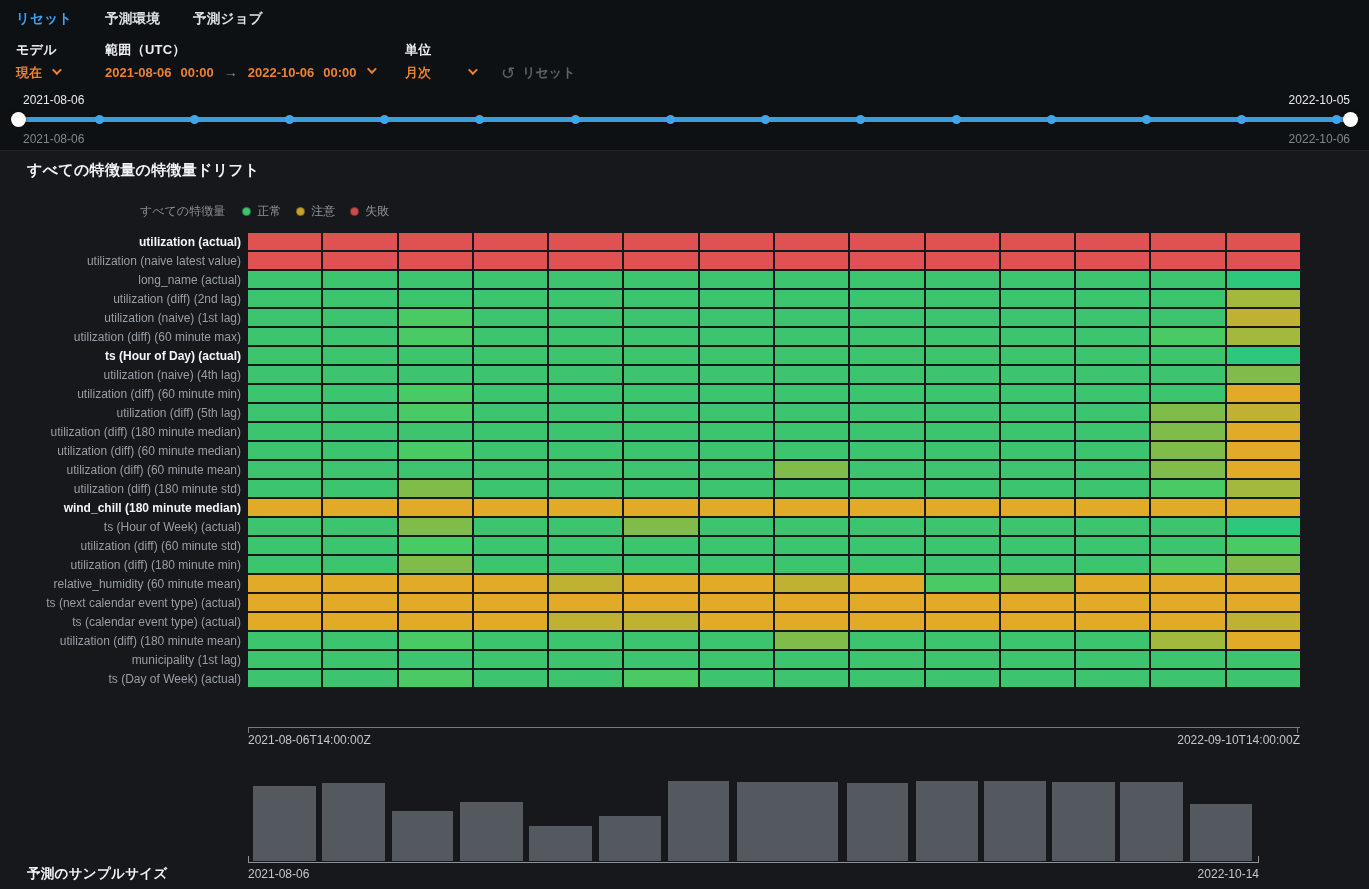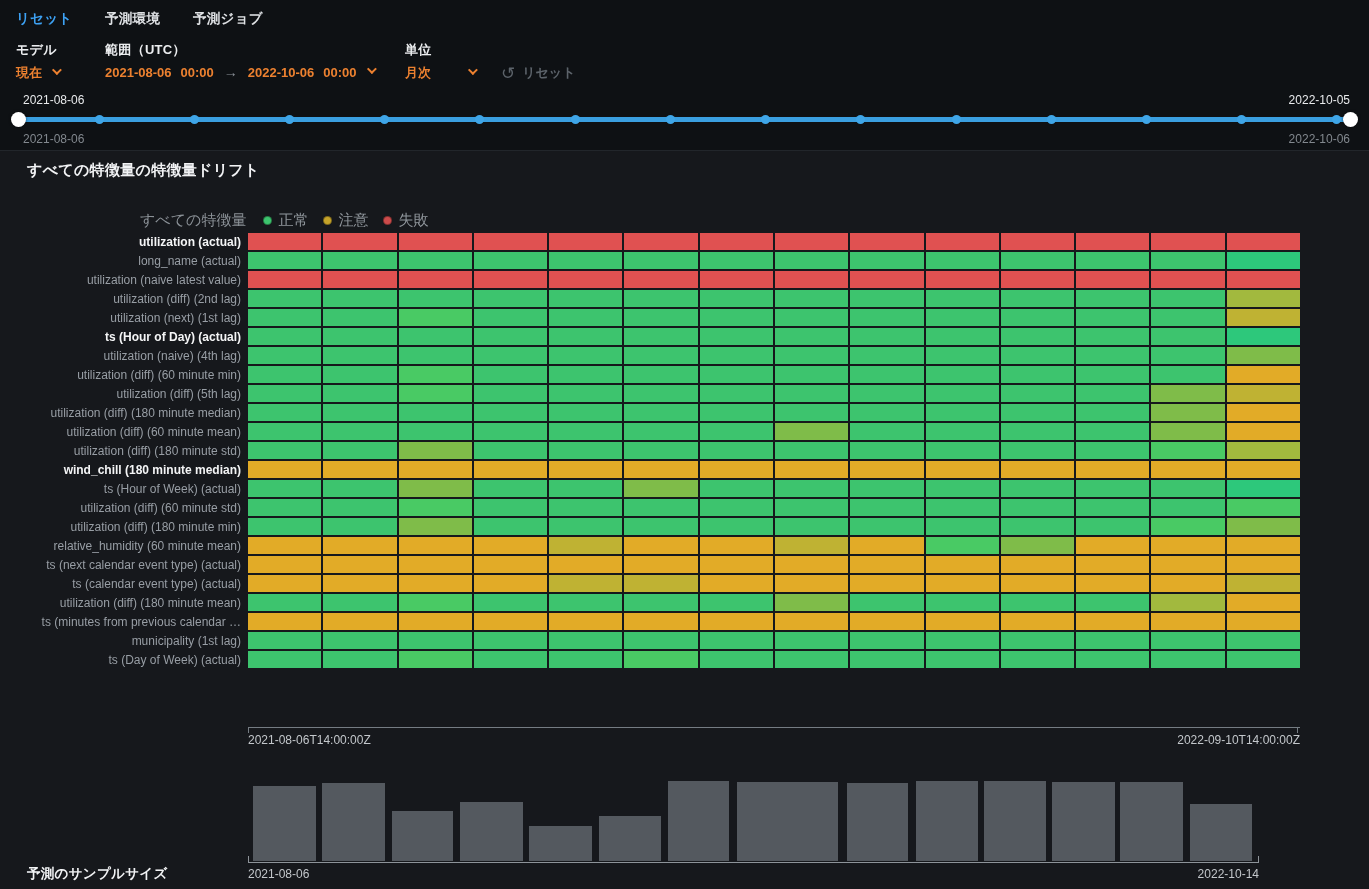--- a/index.html
+++ b/index.html
@@ -29,21 +29,21 @@
   .sl-label.dim { color:#82888e; }
   .track { position:absolute; left:18px; top:117px; width:1333px; height:5px; background:#3a9fe0; border-radius:3px; cursor:pointer; }
   .track .dot { position:absolute; top:50%; width:9px; height:9px; margin:-4.5px 0 0 -4.5px; border-radius:50%; background:#3fa6e8; }
   .handle { position:absolute; top:50%; width:15px; height:15px; margin-top:-7.5px; border-radius:50%; background:#ffffff; box-shadow:0 0 3px rgba(0,0,0,.6); cursor:grab; }
   .handle.l { left:-7px; } .handle.r { right:-7px; }
 
   
   .panel { position:absolute; left:0; top:150px; width:1369px; height:739px; background:#16181c; border-top:1px solid #22262b; }
   .panel-title { position:absolute; left:27px; top:10px; margin:0; font-size:15px; font-weight:bold; color:#f2f3f5; letter-spacing:.3px; }
 
-  .legend { position:absolute; left:140px; top:60px; display:flex; align-items:flex-end; font-size:15px; color:#90969c; }
+  .legend { position:absolute; left:140px; top:52px; display:flex; align-items:flex-end; font-size:12px; color:#90969c; }
   .lg-prefix { margin-right:17px; color:#8b9197; }
   .lg-item { display:flex; align-items:center; margin-right:15px; }
   .lg-dot { width:9px; height:9px; border-radius:50%; margin-right:6px; border:1px solid rgba(0,0,0,.35); }
 
   
   .heatmap { position:absolute; left:20px; top:82px; width:1280px; }
   .hm-row { display:flex; height:19px; }
   .hm-label { width:228px; padding-right:7px; font-size:12px; line-height:18px; color:#989ea5; text-align:right; white-space:nowrap; overflow:hidden; }
   .hm-label.bold { color:#f4f5f6; font-weight:bold; }
   .hm-cells { flex:1; display:grid; grid-template-columns:repeat(14,1fr); column-gap:2px; padding-bottom:2px; }
@@ -159,96 +159,115 @@
             <div class="hm-cell" style="background: rgb(224, 81, 81);"></div>
             <div class="hm-cell" style="background: rgb(224, 81, 81);"></div>
             <div class="hm-cell" style="background: rgb(224, 81, 81);"></div>
             <div class="hm-cell" style="background: rgb(224, 81, 81);"></div>
             <div class="hm-cell" style="background: rgb(224, 81, 81);"></div>
             <div class="hm-cell" style="background: rgb(224, 81, 81);"></div>
             <div class="hm-cell" style="background: rgb(224, 81, 81);"></div>
           </div>
         </div>
         <div class="hm-row">
+          <div class="hm-label">utilization (naive latest value)</div>
+          <div class="hm-cells">
+            <div class="hm-cell" style="background: rgb(224, 81, 81);"></div>
+            <div class="hm-cell" style="background: rgb(224, 81, 81);"></div>
+            <div class="hm-cell" style="background: rgb(224, 81, 81);"></div>
+            <div class="hm-cell" style="background: rgb(224, 81, 81);"></div>
+            <div class="hm-cell" style="background: rgb(224, 81, 81);"></div>
+            <div class="hm-cell" style="background: rgb(224, 81, 81);"></div>
+            <div class="hm-cell" style="background: rgb(224, 81, 81);"></div>
+            <div class="hm-cell" style="background: rgb(224, 81, 81);"></div>
+            <div class="hm-cell" style="background: rgb(224, 81, 81);"></div>
+            <div class="hm-cell" style="background: rgb(224, 81, 81);"></div>
+            <div class="hm-cell" style="background: rgb(224, 81, 81);"></div>
+            <div class="hm-cell" style="background: rgb(224, 81, 81);"></div>
+            <div class="hm-cell" style="background: rgb(224, 81, 81);"></div>
+            <div class="hm-cell" style="background: rgb(224, 81, 81);"></div>
+          </div>
+        </div>
+        <div class="hm-row">
           <div class="hm-label">long_name (actual)</div>
           <div class="hm-cells">
             <div class="hm-cell" style="background: rgb(61, 196, 110);"></div>
             <div class="hm-cell" style="background: rgb(61, 196, 110);"></div>
             <div class="hm-cell" style="background: rgb(61, 196, 110);"></div>
             <div class="hm-cell" style="background: rgb(61, 196, 110);"></div>
             <div class="hm-cell" style="background: rgb(61, 196, 110);"></div>
             <div class="hm-cell" style="background: rgb(61, 196, 110);"></div>
             <div class="hm-cell" style="background: rgb(61, 196, 110);"></div>
             <div class="hm-cell" style="background: rgb(61, 196, 110);"></div>
             <div class="hm-cell" style="background: rgb(61, 196, 110);"></div>
             <div class="hm-cell" style="background: rgb(61, 196, 110);"></div>
             <div class="hm-cell" style="background: rgb(61, 196, 110);"></div>
             <div class="hm-cell" style="background: rgb(61, 196, 110);"></div>
             <div class="hm-cell" style="background: rgb(61, 196, 110);"></div>
             <div class="hm-cell" style="background: rgb(45, 200, 123);"></div>
           </div>
         </div>
         <div class="hm-row">
-          <div class="hm-label">utilization (naive latest value)</div>
-          <div class="hm-cells">
-            <div class="hm-cell" style="background: rgb(224, 81, 81);"></div>
-            <div class="hm-cell" style="background: rgb(224, 81, 81);"></div>
-            <div class="hm-cell" style="background: rgb(224, 81, 81);"></div>
-            <div class="hm-cell" style="background: rgb(224, 81, 81);"></div>
-            <div class="hm-cell" style="background: rgb(224, 81, 81);"></div>
-            <div class="hm-cell" style="background: rgb(224, 81, 81);"></div>
-            <div class="hm-cell" style="background: rgb(224, 81, 81);"></div>
-            <div class="hm-cell" style="background: rgb(224, 81, 81);"></div>
-            <div class="hm-cell" style="background: rgb(224, 81, 81);"></div>
-            <div class="hm-cell" style="background: rgb(224, 81, 81);"></div>
-            <div class="hm-cell" style="background: rgb(224, 81, 81);"></div>
-            <div class="hm-cell" style="background: rgb(224, 81, 81);"></div>
-            <div class="hm-cell" style="background: rgb(224, 81, 81);"></div>
-            <div class="hm-cell" style="background: rgb(224, 81, 81);"></div>
-          </div>
-        </div>
-        <div class="hm-row">
           <div class="hm-label">utilization (diff) (2nd lag)</div>
           <div class="hm-cells">
             <div class="hm-cell" style="background: rgb(61, 196, 110);"></div>
             <div class="hm-cell" style="background: rgb(61, 196, 110);"></div>
             <div class="hm-cell" style="background: rgb(61, 196, 110);"></div>
             <div class="hm-cell" style="background: rgb(61, 196, 110);"></div>
             <div class="hm-cell" style="background: rgb(61, 196, 110);"></div>
             <div class="hm-cell" style="background: rgb(61, 196, 110);"></div>
             <div class="hm-cell" style="background: rgb(61, 196, 110);"></div>
             <div class="hm-cell" style="background: rgb(61, 196, 110);"></div>
             <div class="hm-cell" style="background: rgb(61, 196, 110);"></div>
             <div class="hm-cell" style="background: rgb(61, 196, 110);"></div>
             <div class="hm-cell" style="background: rgb(61, 196, 110);"></div>
             <div class="hm-cell" style="background: rgb(61, 196, 110);"></div>
             <div class="hm-cell" style="background: rgb(61, 196, 110);"></div>
             <div class="hm-cell" style="background: rgb(162, 185, 62);"></div>
           </div>
         </div>
         <div class="hm-row">
-          <div class="hm-label">utilization (next) (1st lag)</div>
+          <div class="hm-label">utilization (naive) (1st lag)</div>
           <div class="hm-cells">
             <div class="hm-cell" style="background: rgb(61, 196, 110);"></div>
             <div class="hm-cell" style="background: rgb(61, 196, 110);"></div>
             <div class="hm-cell" style="background: rgb(73, 202, 100);"></div>
             <div class="hm-cell" style="background: rgb(61, 196, 110);"></div>
             <div class="hm-cell" style="background: rgb(61, 196, 110);"></div>
             <div class="hm-cell" style="background: rgb(61, 196, 110);"></div>
             <div class="hm-cell" style="background: rgb(61, 196, 110);"></div>
             <div class="hm-cell" style="background: rgb(61, 196, 110);"></div>
             <div class="hm-cell" style="background: rgb(61, 196, 110);"></div>
             <div class="hm-cell" style="background: rgb(61, 196, 110);"></div>
             <div class="hm-cell" style="background: rgb(61, 196, 110);"></div>
             <div class="hm-cell" style="background: rgb(61, 196, 110);"></div>
             <div class="hm-cell" style="background: rgb(61, 196, 110);"></div>
             <div class="hm-cell" style="background: rgb(191, 178, 51);"></div>
           </div>
         </div>
         <div class="hm-row">
+          <div class="hm-label">utilization (diff) (60 minute max)</div>
+          <div class="hm-cells">
+            <div class="hm-cell" style="background: rgb(61, 196, 110);"></div>
+            <div class="hm-cell" style="background: rgb(61, 196, 110);"></div>
+            <div class="hm-cell" style="background: rgb(73, 202, 100);"></div>
+            <div class="hm-cell" style="background: rgb(61, 196, 110);"></div>
+            <div class="hm-cell" style="background: rgb(61, 196, 110);"></div>
+            <div class="hm-cell" style="background: rgb(61, 196, 110);"></div>
+            <div class="hm-cell" style="background: rgb(61, 196, 110);"></div>
+            <div class="hm-cell" style="background: rgb(61, 196, 110);"></div>
+            <div class="hm-cell" style="background: rgb(61, 196, 110);"></div>
+            <div class="hm-cell" style="background: rgb(61, 196, 110);"></div>
+            <div class="hm-cell" style="background: rgb(61, 196, 110);"></div>
+            <div class="hm-cell" style="background: rgb(61, 196, 110);"></div>
+            <div class="hm-cell" style="background: rgb(73, 202, 100);"></div>
+            <div class="hm-cell" style="background: rgb(162, 185, 62);"></div>
+          </div>
+        </div>
+        <div class="hm-row">
           <div class="hm-label bold">ts (Hour of Day) (actual)</div>
           <div class="hm-cells">
             <div class="hm-cell" style="background: rgb(61, 196, 110);"></div>
             <div class="hm-cell" style="background: rgb(61, 196, 110);"></div>
             <div class="hm-cell" style="background: rgb(61, 196, 110);"></div>
             <div class="hm-cell" style="background: rgb(61, 196, 110);"></div>
             <div class="hm-cell" style="background: rgb(61, 196, 110);"></div>
             <div class="hm-cell" style="background: rgb(61, 196, 110);"></div>
             <div class="hm-cell" style="background: rgb(61, 196, 110);"></div>
             <div class="hm-cell" style="background: rgb(61, 196, 110);"></div>
@@ -316,20 +335,39 @@
             <div class="hm-cell" style="background: rgb(127, 188, 73);"></div>
             <div class="hm-cell" style="background: rgb(191, 178, 51);"></div>
           </div>
         </div>
         <div class="hm-row">
           <div class="hm-label">utilization (diff) (180 minute median)</div>
           <div class="hm-cells">
             <div class="hm-cell" style="background: rgb(61, 196, 110);"></div>
             <div class="hm-cell" style="background: rgb(61, 196, 110);"></div>
             <div class="hm-cell" style="background: rgb(61, 196, 110);"></div>
+            <div class="hm-cell" style="background: rgb(61, 196, 110);"></div>
+            <div class="hm-cell" style="background: rgb(61, 196, 110);"></div>
+            <div class="hm-cell" style="background: rgb(61, 196, 110);"></div>
+            <div class="hm-cell" style="background: rgb(61, 196, 110);"></div>
+            <div class="hm-cell" style="background: rgb(61, 196, 110);"></div>
+            <div class="hm-cell" style="background: rgb(61, 196, 110);"></div>
+            <div class="hm-cell" style="background: rgb(61, 196, 110);"></div>
+            <div class="hm-cell" style="background: rgb(61, 196, 110);"></div>
+            <div class="hm-cell" style="background: rgb(61, 196, 110);"></div>
+            <div class="hm-cell" style="background: rgb(127, 188, 73);"></div>
+            <div class="hm-cell" style="background: rgb(226, 171, 39);"></div>
+          </div>
+        </div>
+        <div class="hm-row">
+          <div class="hm-label">utilization (diff) (60 minute median)</div>
+          <div class="hm-cells">
+            <div class="hm-cell" style="background: rgb(61, 196, 110);"></div>
+            <div class="hm-cell" style="background: rgb(61, 196, 110);"></div>
+            <div class="hm-cell" style="background: rgb(73, 202, 100);"></div>
             <div class="hm-cell" style="background: rgb(61, 196, 110);"></div>
             <div class="hm-cell" style="background: rgb(61, 196, 110);"></div>
             <div class="hm-cell" style="background: rgb(61, 196, 110);"></div>
             <div class="hm-cell" style="background: rgb(61, 196, 110);"></div>
             <div class="hm-cell" style="background: rgb(61, 196, 110);"></div>
             <div class="hm-cell" style="background: rgb(61, 196, 110);"></div>
             <div class="hm-cell" style="background: rgb(61, 196, 110);"></div>
             <div class="hm-cell" style="background: rgb(61, 196, 110);"></div>
             <div class="hm-cell" style="background: rgb(61, 196, 110);"></div>
             <div class="hm-cell" style="background: rgb(127, 188, 73);"></div>
@@ -516,39 +554,20 @@
             <div class="hm-cell" style="background: rgb(61, 196, 110);"></div>
             <div class="hm-cell" style="background: rgb(61, 196, 110);"></div>
             <div class="hm-cell" style="background: rgb(61, 196, 110);"></div>
             <div class="hm-cell" style="background: rgb(61, 196, 110);"></div>
             <div class="hm-cell" style="background: rgb(127, 188, 73);"></div>
             <div class="hm-cell" style="background: rgb(61, 196, 110);"></div>
             <div class="hm-cell" style="background: rgb(61, 196, 110);"></div>
             <div class="hm-cell" style="background: rgb(61, 196, 110);"></div>
             <div class="hm-cell" style="background: rgb(61, 196, 110);"></div>
             <div class="hm-cell" style="background: rgb(162, 185, 62);"></div>
-            <div class="hm-cell" style="background: rgb(226, 171, 39);"></div>
-          </div>
-        </div>
-        <div class="hm-row">
-          <div class="hm-label">ts (minutes from previous calendar …</div>
-          <div class="hm-cells">
-            <div class="hm-cell" style="background: rgb(226, 171, 39);"></div>
-            <div class="hm-cell" style="background: rgb(226, 171, 39);"></div>
-            <div class="hm-cell" style="background: rgb(226, 171, 39);"></div>
-            <div class="hm-cell" style="background: rgb(226, 171, 39);"></div>
-            <div class="hm-cell" style="background: rgb(226, 171, 39);"></div>
-            <div class="hm-cell" style="background: rgb(226, 171, 39);"></div>
-            <div class="hm-cell" style="background: rgb(226, 171, 39);"></div>
-            <div class="hm-cell" style="background: rgb(226, 171, 39);"></div>
-            <div class="hm-cell" style="background: rgb(226, 171, 39);"></div>
-            <div class="hm-cell" style="background: rgb(226, 171, 39);"></div>
-            <div class="hm-cell" style="background: rgb(226, 171, 39);"></div>
-            <div class="hm-cell" style="background: rgb(226, 171, 39);"></div>
-            <div class="hm-cell" style="background: rgb(226, 171, 39);"></div>
             <div class="hm-cell" style="background: rgb(226, 171, 39);"></div>
           </div>
         </div>
         <div class="hm-row">
           <div class="hm-label">municipality (1st lag)</div>
           <div class="hm-cells">
             <div class="hm-cell" style="background: rgb(61, 196, 110);"></div>
             <div class="hm-cell" style="background: rgb(61, 196, 110);"></div>
             <div class="hm-cell" style="background: rgb(61, 196, 110);"></div>
             <div class="hm-cell" style="background: rgb(61, 196, 110);"></div>

